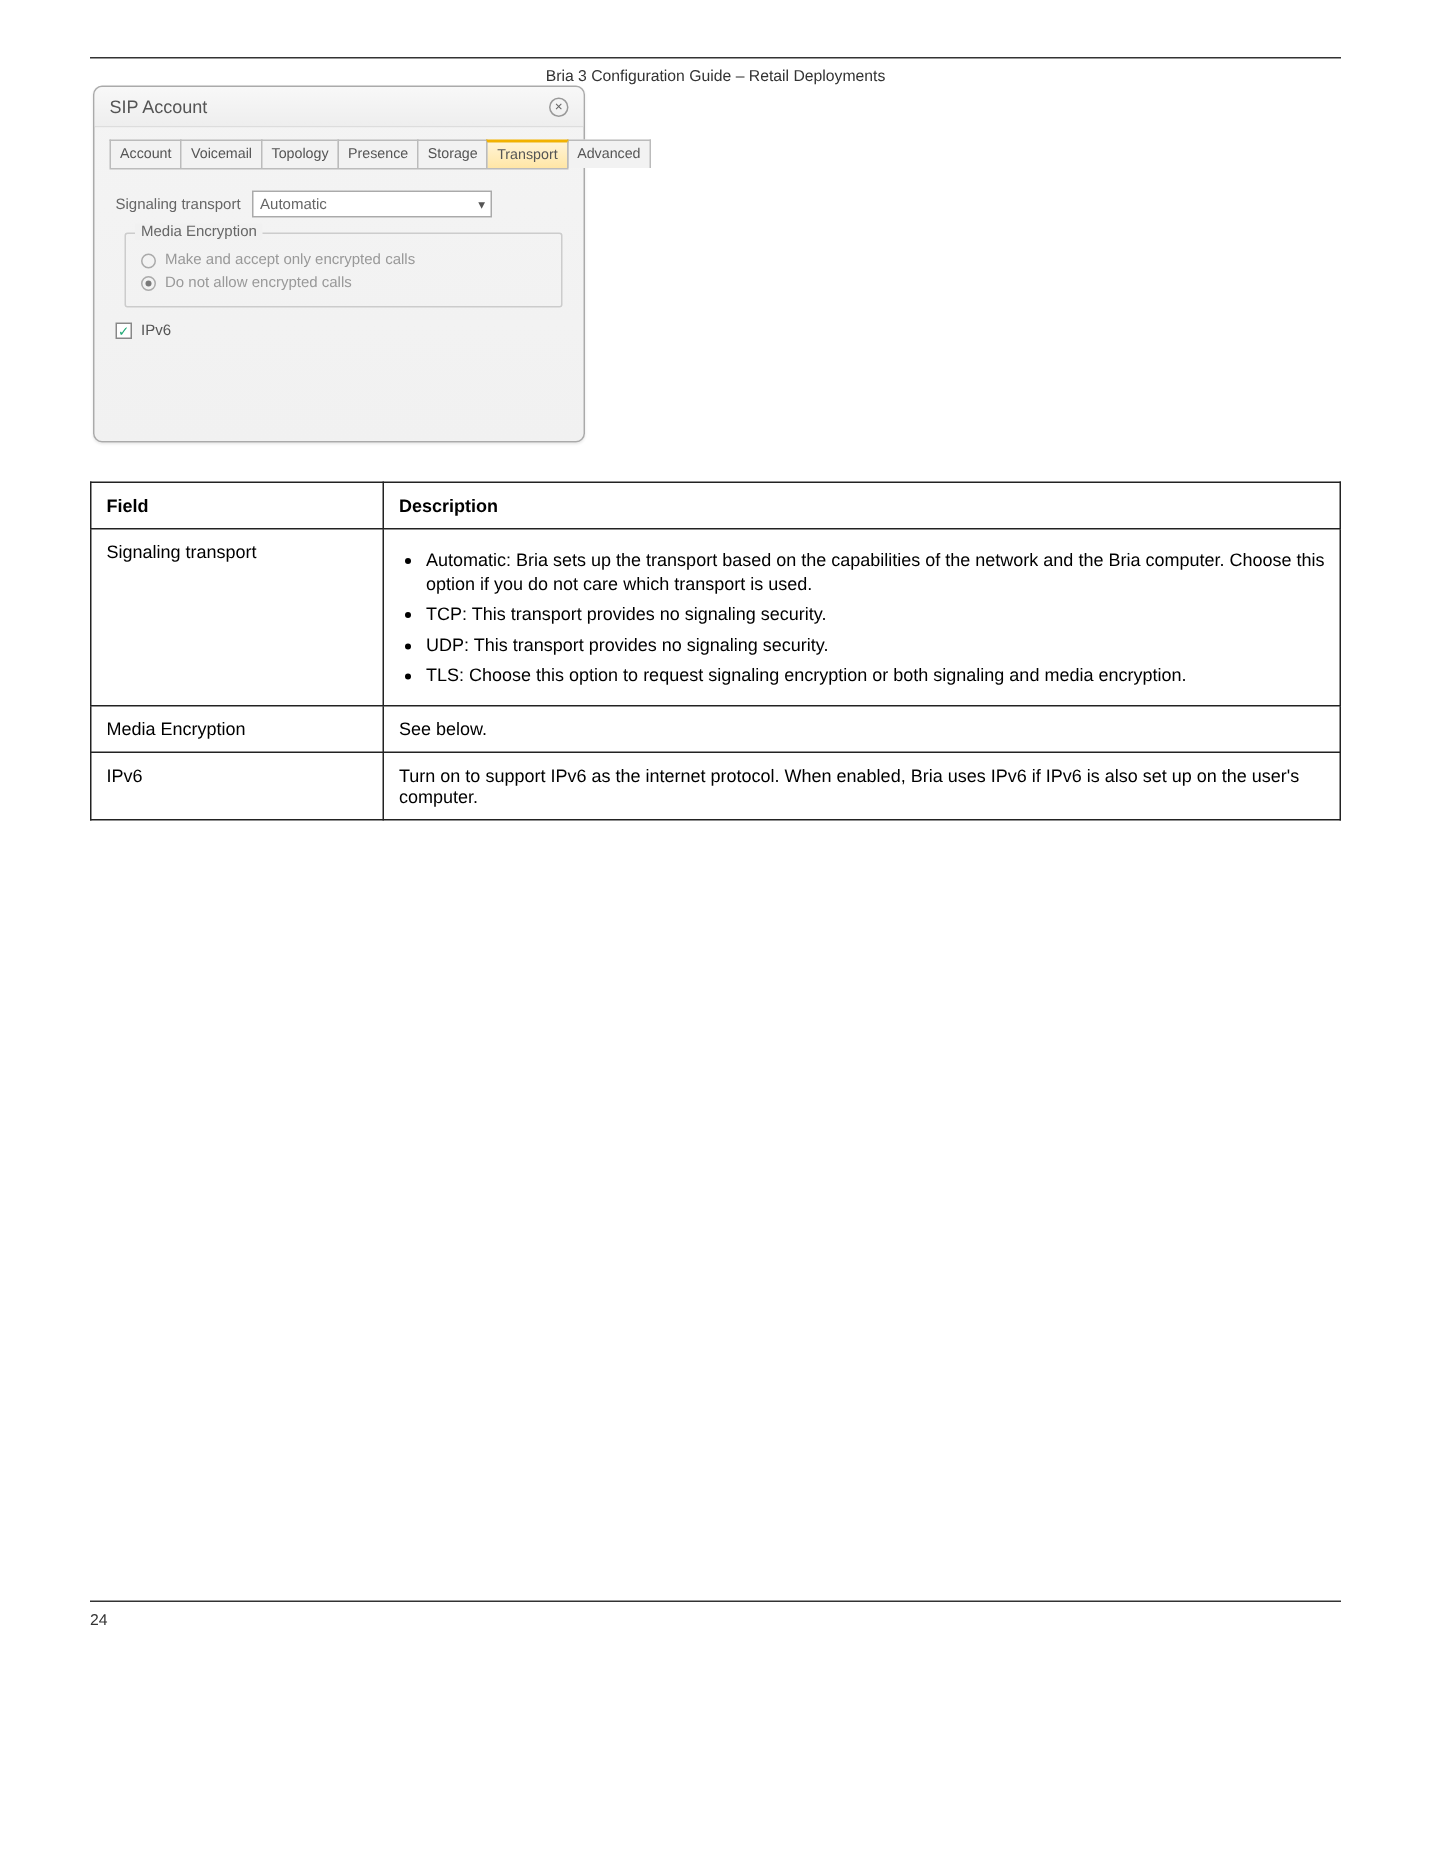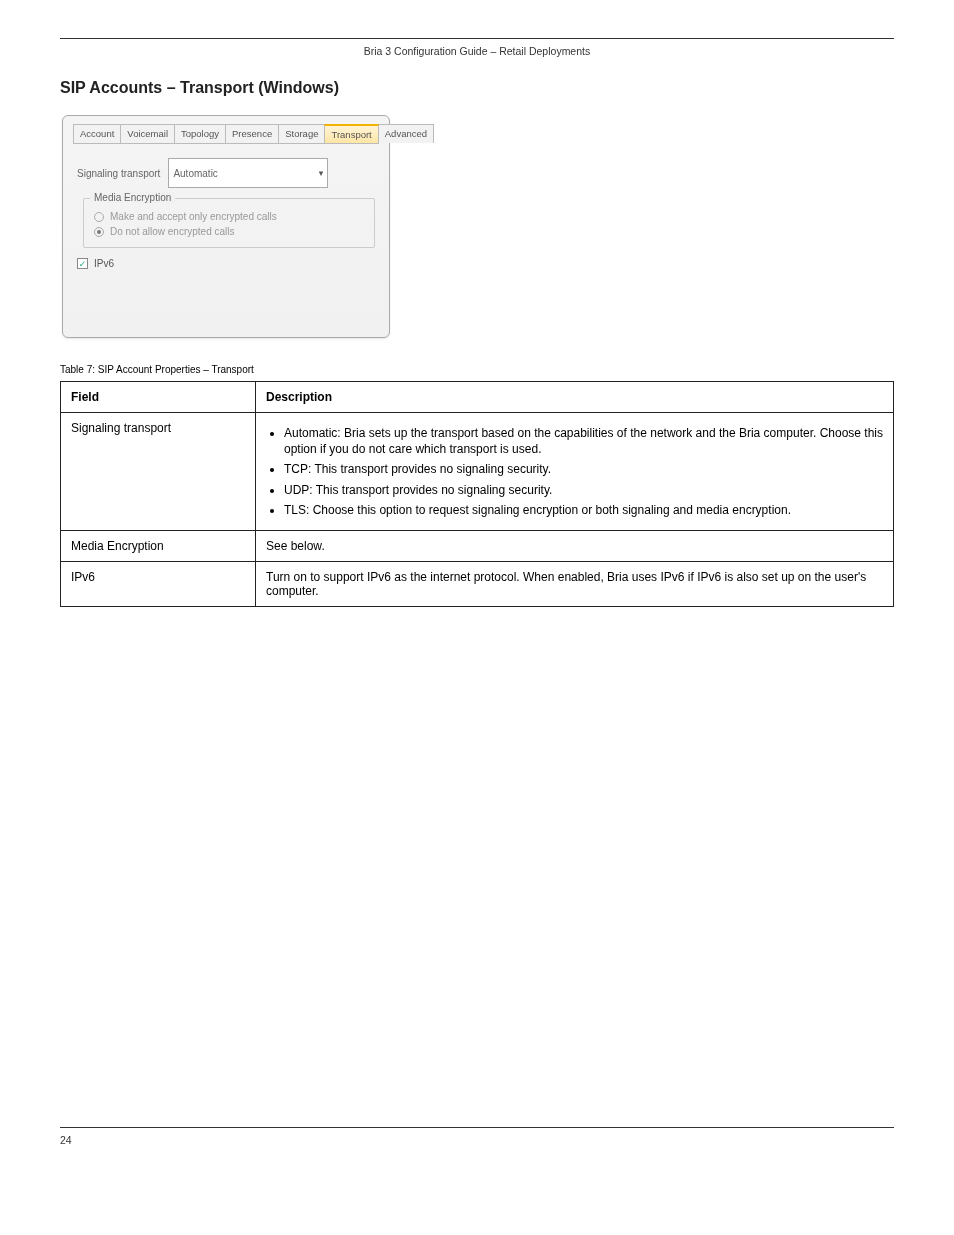--- a/index.html
+++ b/index.html
@@ -17,21 +17,21 @@
     .dialog-titlebar { display:flex; align-items:center; justify-content:space-between; padding: 6px 10px; font-size: 12px; color:#555; border-bottom:1px solid #ddd; background: linear-gradient(#f8f8f8,#eeeeee); border-radius:6px 6px 0 0; }
     .close-icon { width:13px; height:13px; border:1px solid #999; border-radius:50%; display:flex; align-items:center; justify-content:center; font-size:9px; color:#666; cursor:pointer; }
     
     .tabs { display:flex; margin: 8px 10px 0; font-size: 9.5px; }
     .tab { border:1px solid #bbb; border-bottom:none; padding: 3px 6px; background:#f2f2f2; color:#555; margin-right:-1px; position:relative; }
     .tab.active { background: linear-gradient(#fff4d6,#ffe6a6); border-top:2px solid #f2b200; z-index:2; }
     .tabs-underline { border-top:1px solid #bbb; margin: 0 10px; }
     
     .dialog-body { padding: 14px 14px 6px; font-size:10px; color:#666; }
     .row { display:flex; align-items:center; gap:8px; margin-bottom:10px; }
-    .select { flex:0 0 160px; height:30px; border:1px solid #aaa; background:#fff; display:flex; align-items:center; justify-content:space-between; padding: 0 4px; font-size:10px; color:#666; }
+    .select { flex:0 0 160px; height:18px; border:1px solid #aaa; background:#fff; display:flex; align-items:center; justify-content:space-between; padding: 0 4px; font-size:10px; color:#666; }
     .select .chev { font-size:9px; color:#555; }
     
     .fieldset { border:1px solid #ccc; border-radius:2px; padding: 8px 10px 6px; margin: 0 0 10px 6px; position:relative; }
     .fieldset .legend { position:absolute; top:-7px; left:6px; background:#f1f1f1; padding:0 4px; font-size:10px; color:#666; }
     .radio-row { display:flex; align-items:center; gap:6px; font-size:10px; color:#999; margin:4px 0; }
     .radio { width:10px; height:10px; border:1px solid #aaa; border-radius:50%; display:inline-flex; align-items:center; justify-content:center; }
     .radio.sel::after { content:''; width:4px; height:4px; background:#7a7a7a; border-radius:50%; }
     
     .check-row { display:flex; align-items:center; gap:6px; font-size:10px; color:#555; margin:2px 0; }
     .check { width:11px; height:11px; border:1px solid #888; background:#fff; display:inline-flex; align-items:center; justify-content:center; font-size:9px; color:#2a7; }
@@ -49,23 +49,26 @@
     
     .footer { display:flex; justify-content:space-between; font-size:10.5px; color:#333; border-top:1px solid #333; padding-top:6px; margin-top: 520px; }
   </style>
 </head>
 <body>
 
 <div class="page">
   <div class="top-rule"></div>
   <div class="top-header">Bria 3 Configuration Guide – Retail Deployments</div>
 
-  <h2 class="section-title">SIP Accounts – Transport (Windows)</h2>
 
   <div class="dialog">
+    <div class="dialog-titlebar">
+      <span>SIP Account</span>
+      <span class="close-icon">×</span>
+    </div>
     <div class="tabs">
       <div class="tab">Account</div>
       <div class="tab">Voicemail</div>
       <div class="tab">Topology</div>
       <div class="tab">Presence</div>
       <div class="tab">Storage</div>
       <div class="tab active">Transport</div>
       <div class="tab">Advanced</div>
     </div>
     <div class="tabs-underline"></div>
@@ -89,21 +92,20 @@
         </div>
       </div>
       <div class="check-row">
         <span class="check">✓</span>
         <span>IPv6</span>
       </div>
       <div style="height:60px;"></div>
     </div>
   </div>
 
-  <div class="table-caption">Table 7: SIP Account Properties – Transport</div>
   <table class="desc">
     <thead>
       <tr>
         <th>Field</th>
         <th>Description</th>
       </tr>
     </thead>
     <tbody>
       <tr>
         <td class="field">Signaling transport</td>

